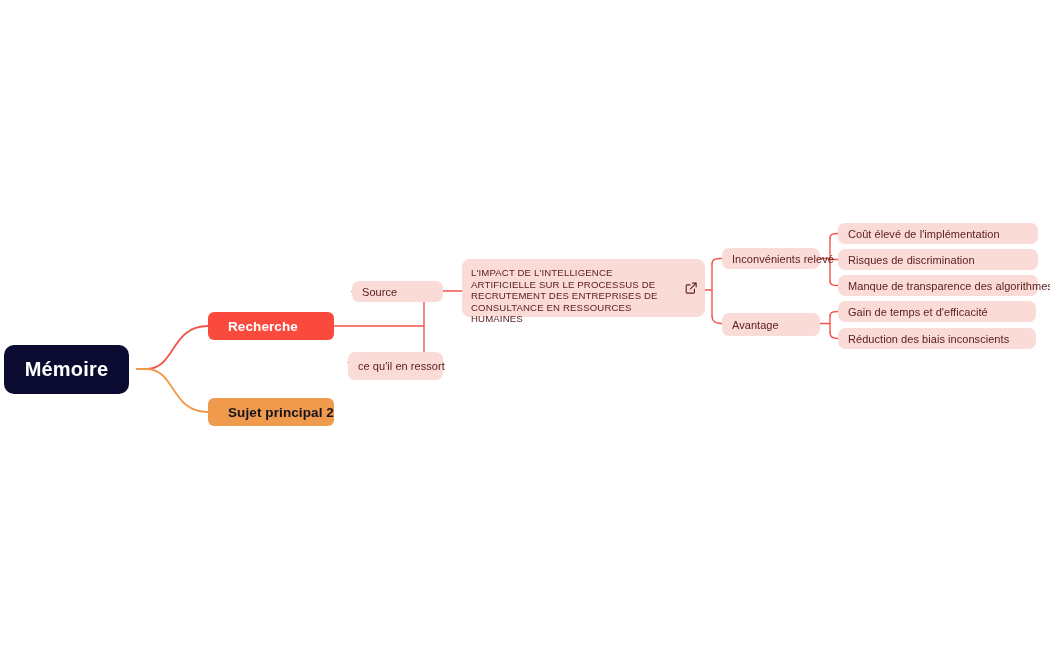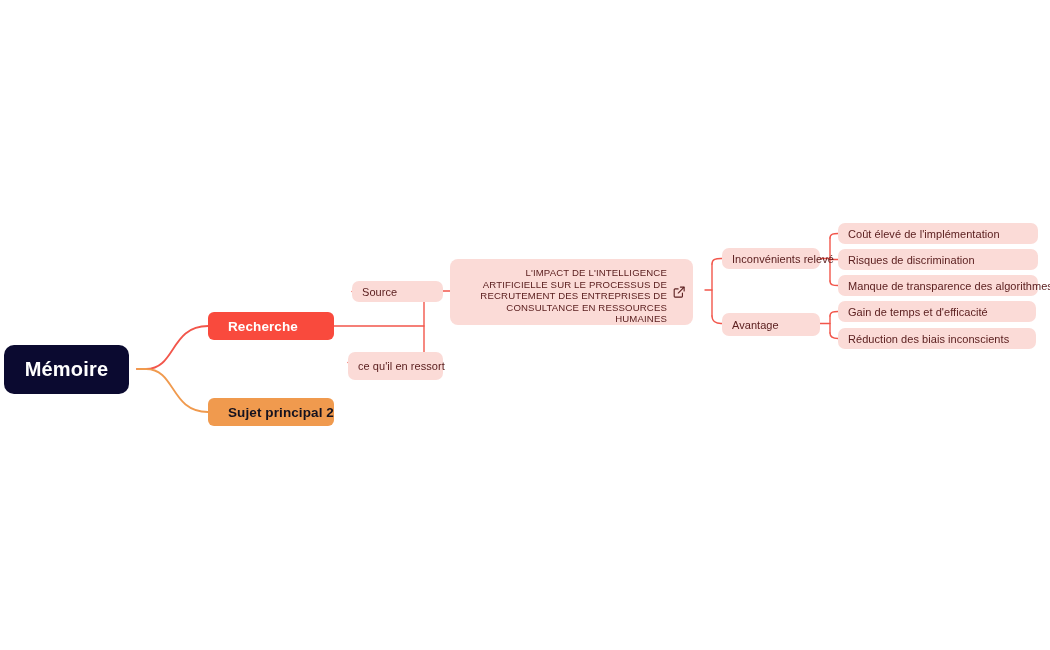--- a/index.html
+++ b/index.html
@@ -34,21 +34,20 @@
     z-index: 1;
   }
 
   .node {
     position: absolute;
     box-sizing: border-box;
     z-index: 2;
     display: flex;
     align-items: center;
     white-space: nowrap;
-    text-align: right;
   }
 
   
   .node-root {
     left: 4px;
     top: 345px;
     width: 125px;
     height: 49px;
     background: #0B0A30;
     border-radius: 10px;
@@ -109,24 +108,24 @@
   }
   .node-ressort {
     left: 348px;
     top: 352px;
     width: 95px;
     height: 28px;
   }
 
   
   .node-card {
-    left: 450px;
+    left: 462px;
     top: 259px;
     width: 243px;
-    height: 66px;
+    height: 58px;
     background: #FBDBD7;
     border-radius: 8px;
     padding: 8px 26px 8px 9px;
     display: block;
     white-space: normal;
   }
   .node-card .label {
     display: block;
     color: #5C2020;
     font-size: 9.6px;

